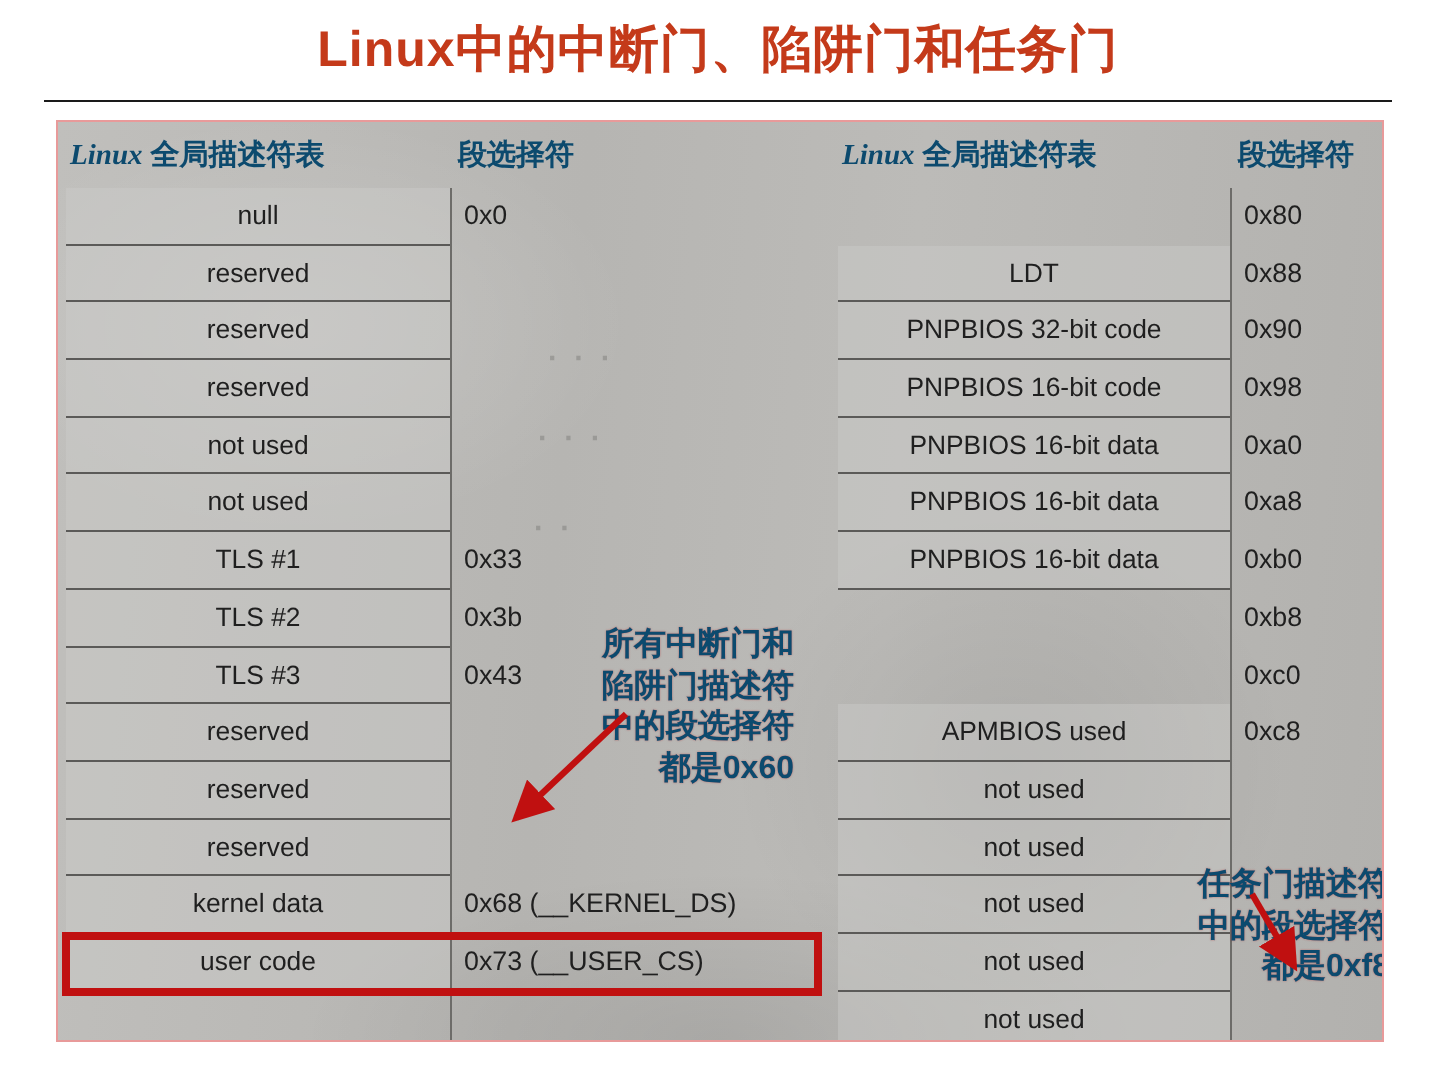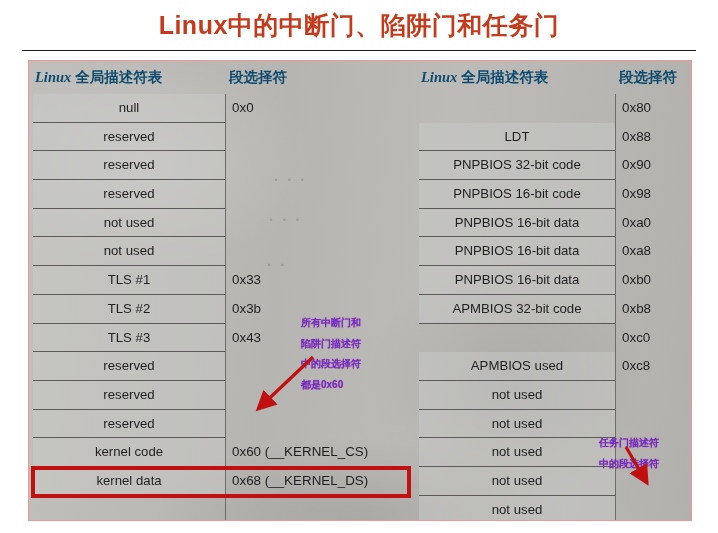--- a/index.html
+++ b/index.html
@@ -119,26 +119,27 @@
     color: #1f1f1f;
     font-size: 13.4px;
     white-space: nowrap;
   }
   #side-left  .cell-sel { left: 203px; }
   #side-right .cell-sel { left: 207px; }
 
   
   .annot {
     position: absolute;
-    color: #6d28d9;
+    color: #0c4a6e;
     font-weight: bold;
-    font-size: 10px;
+    font-size: 16px;
     line-height: 20.5px;
     white-space: nowrap;
     text-shadow: 0 0 1px rgba(192,16,16,0.5);
+    text-align: right;
   }
   #annot-left  { left: 272px; top: 252px; }
   #annot-right { left: 570px; top: 372px; }
 
   .hl-box {
     position: absolute;
     border: 4px solid #c01010;
     box-sizing: border-box;
     pointer-events: none;
   }
@@ -221,26 +222,26 @@
           </div>
           <div class="row">
             <div class="cell-name">reserved</div>
             <div class="cell-sel"></div>
           </div>
           <div class="row">
             <div class="cell-name">reserved</div>
             <div class="cell-sel"></div>
           </div>
           <div class="row">
-            <div class="cell-name">kernel code</div>
-            <div class="cell-sel">0x60 (__KERNEL_CS)</div>
-          </div>
-          <div class="row">
             <div class="cell-name">kernel data</div>
             <div class="cell-sel">0x68 (__KERNEL_DS)</div>
+          </div>
+          <div class="row">
+            <div class="cell-name">user code</div>
+            <div class="cell-sel">0x73 (__USER_CS)</div>
           </div>
         </div>
     </div>
 
     <div class="side" id="side-right">
       <div class="tbl-header">
         <span class="hdr-name"><span class="lx">Linux</span><span> 全局描述符表</span></span>
         <span class="hdr-sel">段选择符</span>
       </div>
       <div class="col-divider"></div>
@@ -266,21 +267,20 @@
           </div>
           <div class="row">
             <div class="cell-name">PNPBIOS 16-bit data</div>
             <div class="cell-sel">0xa8</div>
           </div>
           <div class="row">
             <div class="cell-name">PNPBIOS 16-bit data</div>
             <div class="cell-sel">0xb0</div>
           </div>
           <div class="row">
-            <div class="cell-name">APMBIOS 32-bit code</div>
             <div class="cell-sel">0xb8</div>
           </div>
           <div class="row">
             <div class="cell-sel">0xc0</div>
           </div>
           <div class="row">
             <div class="cell-name">APMBIOS used</div>
             <div class="cell-sel">0xc8</div>
           </div>
           <div class="row">
@@ -309,20 +309,21 @@
     <div class="annot" id="annot-left">
       <div>所有中断门和</div>
       <div>陷阱门描述符</div>
       <div>中的段选择符</div>
       <div>都是0x60</div>
     </div>
 
     <div class="annot" id="annot-right">
       <div>任务门描述符</div>
       <div>中的段选择符</div>
+      <div>都是0xf8</div>
     </div>
 
     <div class="hl-box" id="box-kernel-code"></div>
 
     <svg class="arrow-svg" viewBox="0 0 664 461">
       <defs>
         <marker id="ah" markerWidth="7" markerHeight="7" refX="5.4" refY="3.2" orient="auto">
           <path d="M0,0 L6.4,3.2 L0,6.4 z" fill="#c01010"></path>
         </marker>
       </defs>

